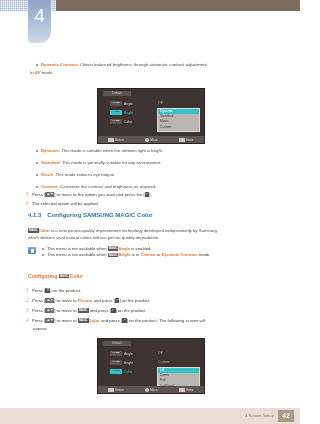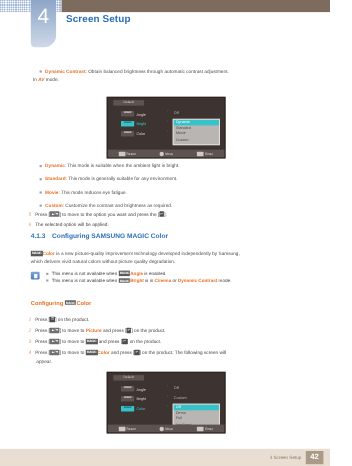--- a/index.html
+++ b/index.html
@@ -167,21 +167,20 @@
   }
 </style>
 </head>
 <body>
 
 <div class="header">
   <div class="header-checker"></div>
   <div class="header-band"></div>
   <div class="chapter-tab"></div>
   <div class="chapter-num">4</div>
-  <div class="chapter-title">Screen Setup</div>
 </div>
 
 <div class="page-body">
 
   <div class="bullet-row" style="left:36px;top:62px;width:240px;">
     <span class="bullet-dot"></span>
     <span><span class="orange">Dynamic Contrast</span><span class="txt">: Obtain balanced brightness through automatic contrast adjustment.</span></span>
   </div>
   <div class="para" style="left:30px;top:70px;width:250px;">
     <span>In </span><span class="orange" style="font-style:italic">AV</span><span> mode.</span>

